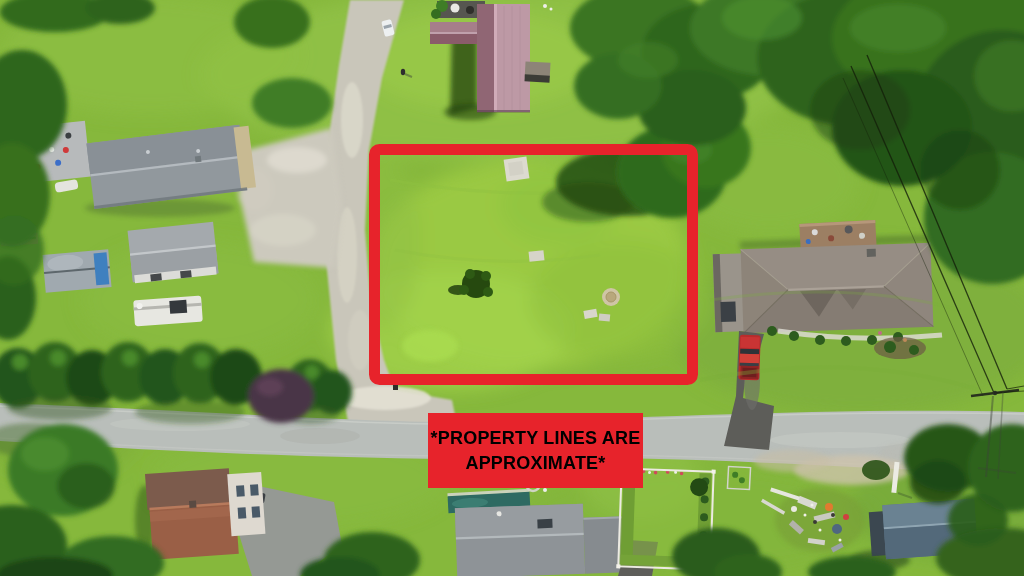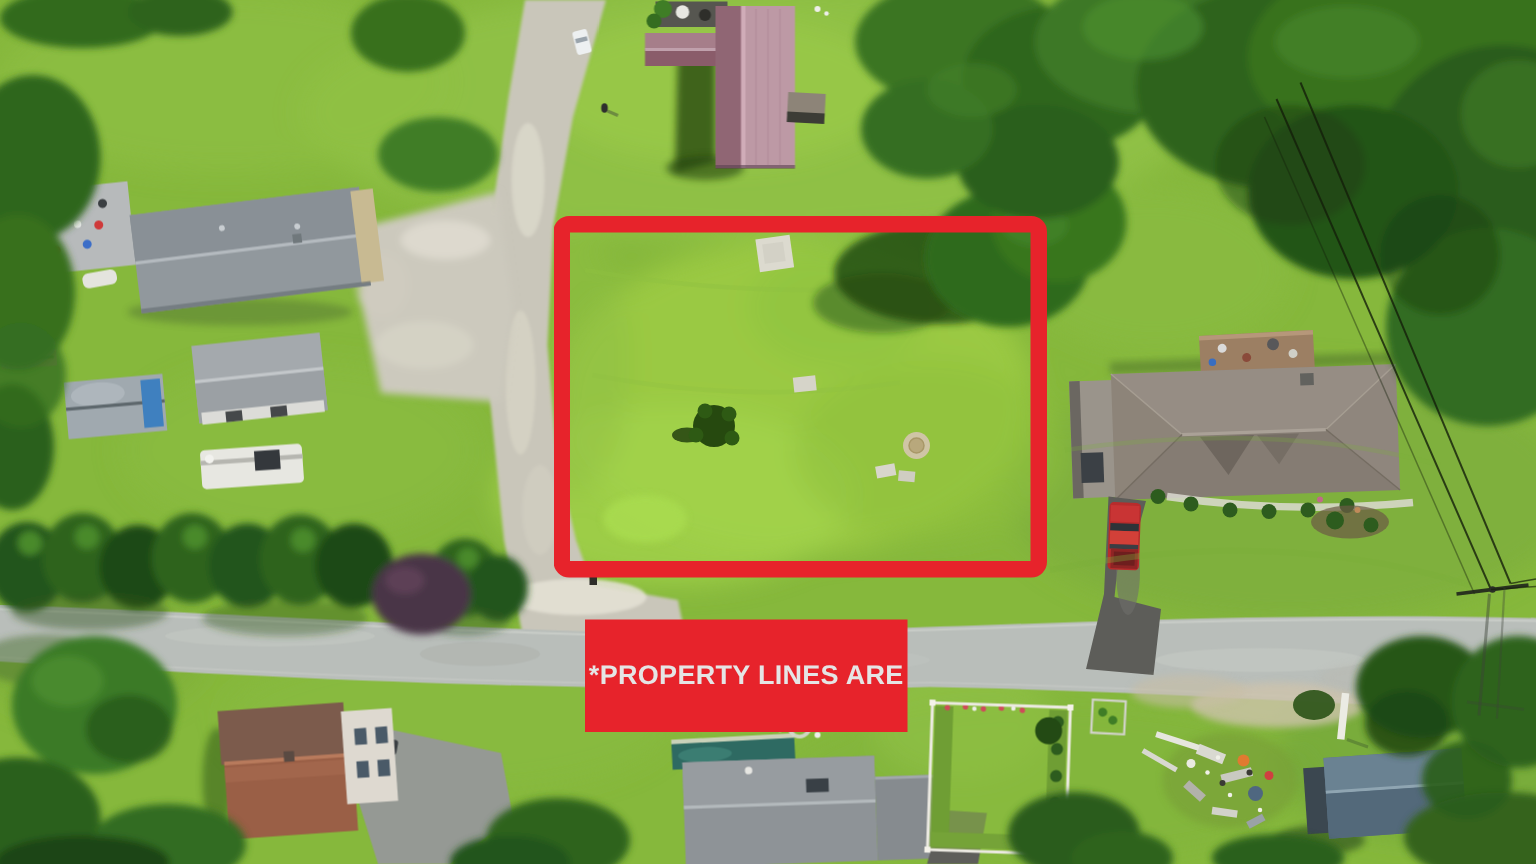--- a/index.html
+++ b/index.html
@@ -1,20 +1,20 @@
 <!DOCTYPE html>
 <html><head>
 <meta charset="utf-8">
 <style>
   html,body{margin:0;padding:0;background:#222;}
   .stage{position:relative;width:1024px;height:576px;margin:0 auto;overflow:hidden;
          background:var(--grass,#86b83c);font-family:"Liberation Sans",sans-serif;}
   .stage svg{position:absolute;left:0;top:0;display:block;}
-  .banner{position:absolute;left:390px;top:413px;width:215px;height:75px;
-          background:var(--red,#e7232b);color:#e5e5e5;display:flex;flex-direction:column;
+  .banner{position:absolute;left:428px;top:413px;width:215px;height:75px;
+          background:var(--red,#e7232b);color:#000000;display:flex;flex-direction:column;
           align-items:center;justify-content:center;text-align:center;
           font-weight:800;font-size:18px;line-height:25px;letter-spacing:.2px;}
   .watermark{position:absolute;right:6px;bottom:1px;font-family:"Liberation Serif",serif;
              font-size:20px;letter-spacing:2px;color:rgba(52,58,46,.62);
              text-shadow:0 1px 1px rgba(255,255,255,.38),0 0 2px rgba(255,255,255,.3);}
 </style>
 </head>
 <body>
 
 <div class="stage" style="--red: #e7232b; --grass: #86b83c; --lot-grass: #9ccb44; --tree-green: #2e641e; --road-gray: #b9beba; --gravel: #c9c6ba;">
@@ -451,15 +451,16 @@
     <line x1="993" y1="396" x2="986" y2="477" stroke="#3c4438" stroke-width="2" opacity=".45"></line>
     <line x1="1003" y1="392" x2="998" y2="479" stroke="#3c4438" stroke-width="1.5" opacity=".35"></line>
     <line x1="978" y1="468" x2="1016" y2="473" stroke="#3c4438" stroke-width="2" opacity=".3"></line>
   </g>
 
   <rect x="374.5" y="149.5" width="318" height="230" rx="5" fill="none" stroke="var(--red)" stroke-width="11" stroke-linejoin="round"></rect>
 </svg>
 
   <div class="banner">
     <div>*PROPERTY LINES ARE</div>
+    <div>APPROXIMATE*</div>
   </div>
 
 </div>
 
 </body></html>

